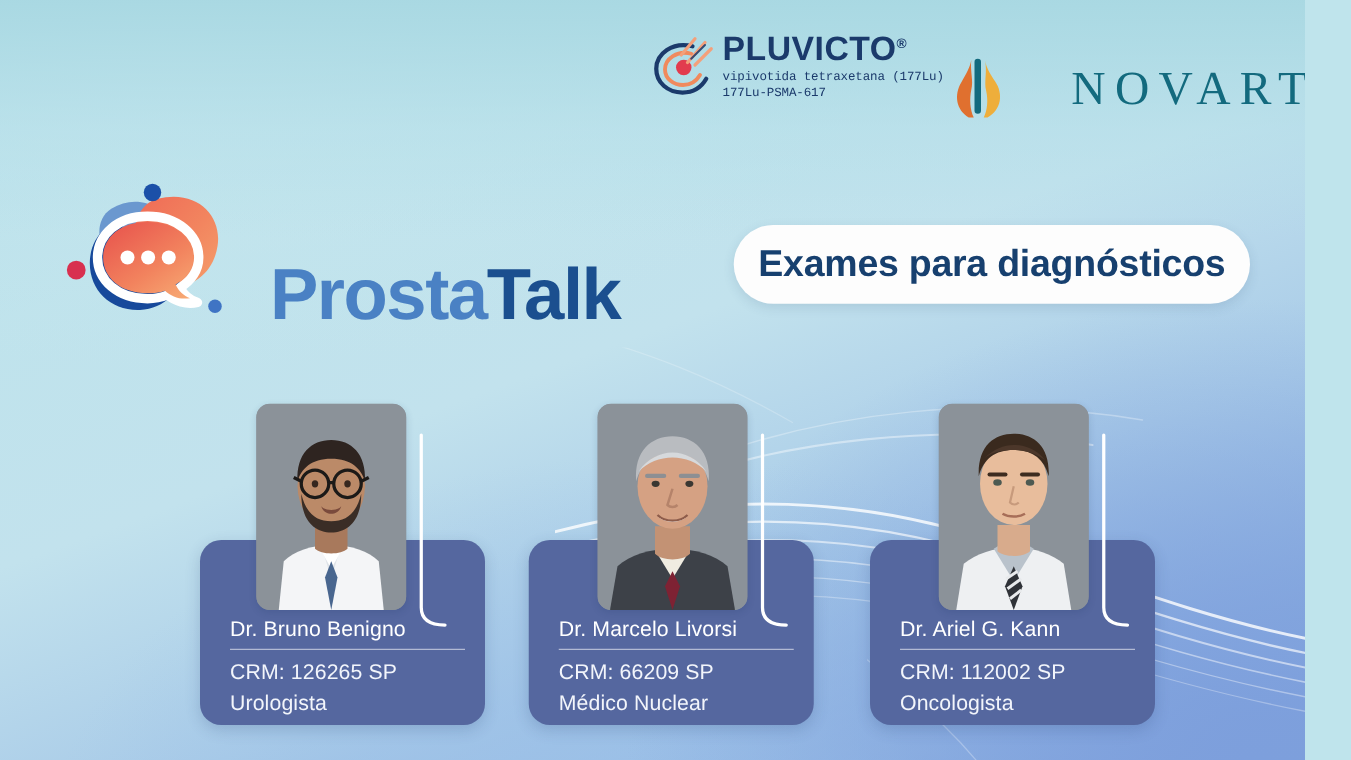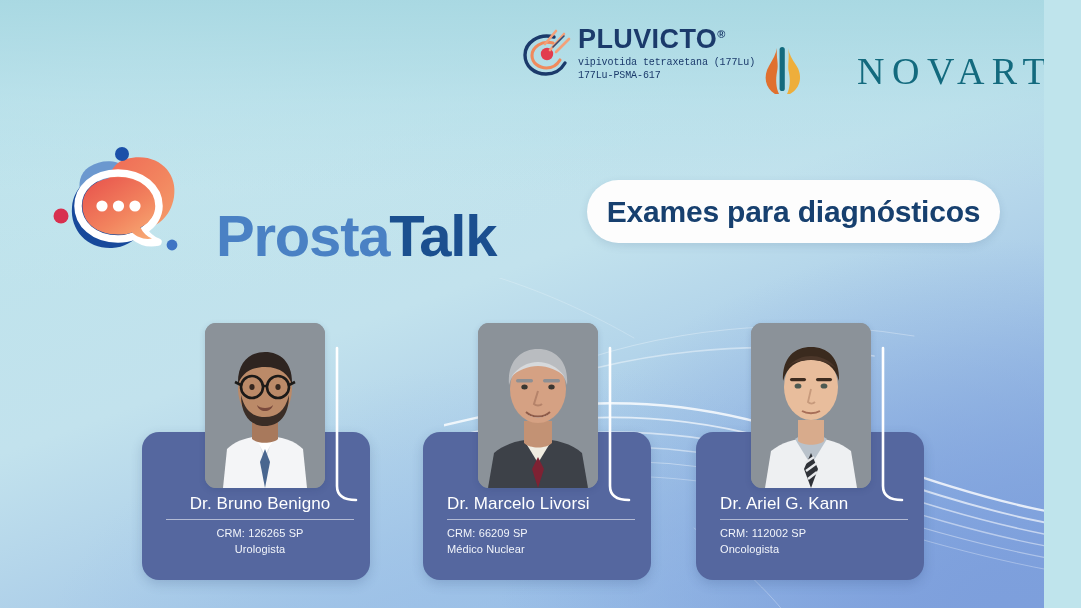--- a/index.html
+++ b/index.html
@@ -70,21 +70,21 @@
     box-shadow:0 3px 9px rgba(40,70,110,.13);
     display:flex; align-items:center; justify-content:center;
   }
   .pill-txt { font-size:30px; font-weight:800; color:#17406f; letter-spacing:-.2px; }
 
   
   .cards { position:absolute; left:0; top:300px; width:1081px; height:300px; }
   .card { position:absolute; top:132px; width:228px; height:148px;
           background:#55679f; border-radius:17px;
           box-shadow:0 4px 12px rgba(35,60,110,.20); }
-  .card.c1 { left:142px;text-align:center; }
+  .card.c1 { left:160px; }
   .card.c2 { left:423px; }
   .card.c3 { left:696px; }
 
   .photo-wrap { position:absolute; top:23px; width:120px; height:165px; }
   .photo-wrap.p1 { left:205px; }
   .photo-wrap.p2 { left:478px; }
   .photo-wrap.p3 { left:751px; }
 
   .bracket { position:absolute; top:46px; width:44px; height:158px; pointer-events:none; }
   .bracket.b1 { left:326px; }
@@ -94,21 +94,21 @@
   .photo {
     width:120px; height:165px; border-radius:11px; overflow:hidden;
     background:#8b9299; position:relative;
     box-shadow:0 2px 6px rgba(30,55,100,.16);
   }
   .photo svg { display:block; width:120px; height:165px; }
 
   .card-body { position:absolute; left:24px; right:16px; top:62px; }
   .doc-name { font-size:17px; color:#ffffff; font-weight:400; letter-spacing:.1px; white-space:nowrap; }
   .rule { height:1px; background:rgba(255,255,255,.55); margin:5px 0 6px 0; }
-  .doc-crm, .doc-spec { font-size:11px; color:#f2f5fb; line-height:1.45; letter-spacing:.1px; }
+  .doc-crm, .doc-spec { font-size:17px; color:#f2f5fb; line-height:1.45; letter-spacing:.1px; }
 </style>
 </head>
 <body>
 
 <div class="stage">
   <div class="bg-glowtop"></div>
 
   <svg class="bg-waves" viewBox="0 0 620 360">
     <g fill="none" stroke="#ffffff" stroke-linecap="round">
       <path d="M-10,150 C130,112 250,120 360,158 C450,190 540,224 630,238" stroke-width="2.4" opacity=".80"></path>

